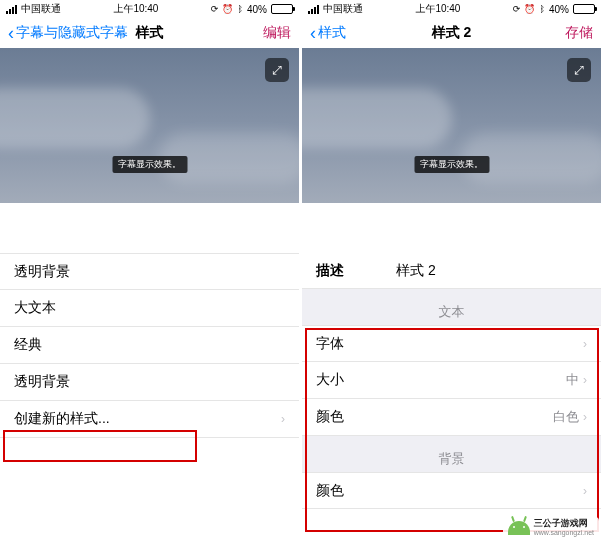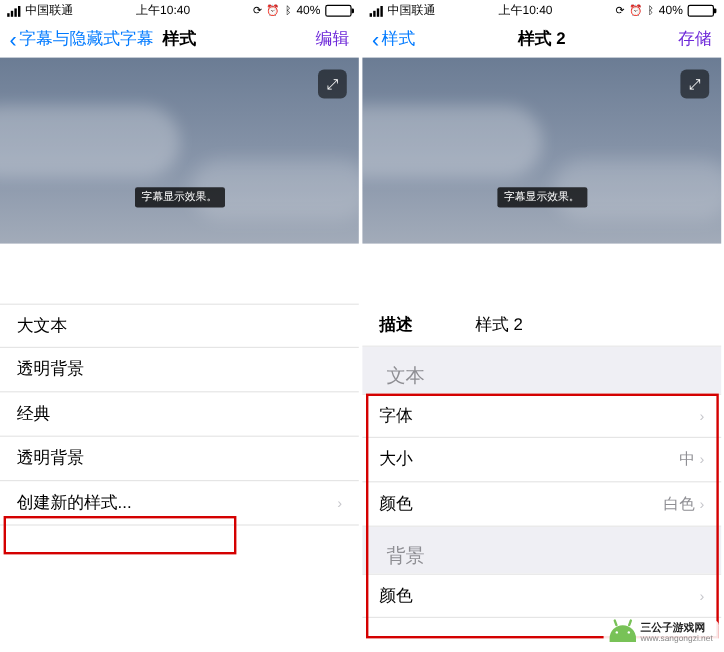--- a/index.html
+++ b/index.html
@@ -15,36 +15,36 @@
   .signal span:nth-child(2){height:5px;}
   .signal span:nth-child(3){height:7px;}
   .signal span:nth-child(4){height:9px;}
   .alarm, .lock, .bt { font-size: 9px; }
   .batt { width: 22px; height: 10px; border: 1px solid #000; border-radius: 2px; position: relative; }
   .batt::after { content: ""; position: absolute; right: -3px; top: 2px; width: 2px; height: 4px; background: #000; border-radius: 0 1px 1px 0;}
   .batt .fill { background: #000; height: 100%; width: 40%; }
   .nav { height: 30px; display: flex; align-items: center; justify-content: space-between; padding: 0 8px; background: #fff; }
   .nav-back { color: #007aff; font-size: 14px; display: flex; align-items: center; gap: 2px; }
   .nav-title { font-size: 14px; font-weight: 600; color: #000; position: absolute; left: 50%; transform: translateX(-50%); }
-  .nav-action { color: #6d28d9; font-size: 14px; }
+  .nav-action { color: #be185d; font-size: 14px; }
   .chevron-left { font-size: 18px; line-height: 1; }
   .preview { height: 155px; background: linear-gradient(180deg,#6b7c94 0%,#8a97ab 60%,#a2abb9 100%); position: relative; overflow: hidden; }
   .cloudA { position: absolute; width: 180px; height: 60px; background: rgba(255,255,255,0.25); border-radius: 50px; filter: blur(6px); left: -30px; top: 40px; }
   .cloudB { position: absolute; width: 150px; height: 50px; background: rgba(255,255,255,0.18); border-radius: 50px; filter: blur(7px); right: -10px; top: 85px; }
   .expand-btn { position: absolute; top: 10px; right: 10px; width: 24px; height: 24px; background: rgba(0,0,0,0.55); border-radius: 5px; display: flex; align-items: center; justify-content: center; color: #fff; font-size: 12px; }
   .caption-pill { position: absolute; bottom: 30px; left: 50%; transform: translateX(-50%); background: rgba(0,0,0,0.75); color: #fff; font-size: 9px; padding: 2px 6px; border-radius: 2px; white-space: nowrap; }
   .gap-gray { height: 50px; background: #fff; }
 
   .list { background: #fff; }
   .row { height: 37px; display: flex; align-items: center; justify-content: space-between; padding: 0 14px; border-bottom: 1px solid #e5e5e5; font-size: 14px; color: #000; position: relative; }
   .row:first-child { border-top: 1px solid #e5e5e5; }
   .row .val { color: #8e8e93; font-size: 13px; margin-left: auto; padding-right: 4px; }
   .row .chev { color: #c7c7cc; font-size: 12px; }
   .row .check { color: #007aff; font-size: 16px; }
-  .section-label { font-size: 16px; color: #8e8e93; padding: 14px 20px 4px; background: #efeff4; }
+  .section-label { font-size: 13px; color: #8e8e93; padding: 14px 20px 4px; background: #efeff4; text-align: center; }
 
   .desc-row { height: 36px; display: flex; align-items: center; padding: 0 14px; font-size: 14px; border-bottom: 1px solid #e5e5e5; }
   .desc-row .lbl { width: 80px; color: #000; font-weight: bold; }
   .desc-row .val2 { color: #000; }
 
   .highlight { position: absolute; border: 2px solid #d40000; pointer-events: none; }
   .hl1 { left: 3px; top: 430px; width: 194px; height: 32px; }
   .hl2 { left: 305px; top: 328px; width: 294px; height: 204px; }
 
   .watermark { position: absolute; right: 4px; bottom: 4px; display: flex; align-items: center; gap: 4px; background: rgba(255,255,255,0.9); padding: 2px 5px; border-radius: 4px; }
@@ -95,24 +95,24 @@
       <div class="cloudA"></div>
         <div class="cloudB"></div>
       <div class="expand-btn">
         <span>⤢</span>
       </div>
       <div class="caption-pill">字幕显示效果。</div>
     </div>
     <div class="gap-gray"></div>
     <div class="list">
       <div class="row">
+          <span>透明背景</span>
+        </div>
+      <div class="row">
           <span>大文本</span>
-        </div>
-      <div class="row">
-          <span>透明背景</span>
         </div>
       <div class="row">
           <span>经典</span>
         </div>
       <div class="row">
           <span>透明背景</span>
         </div>
       <div class="row">
         <span>创建新的样式...</span>
         <span class="chev">›</span>

